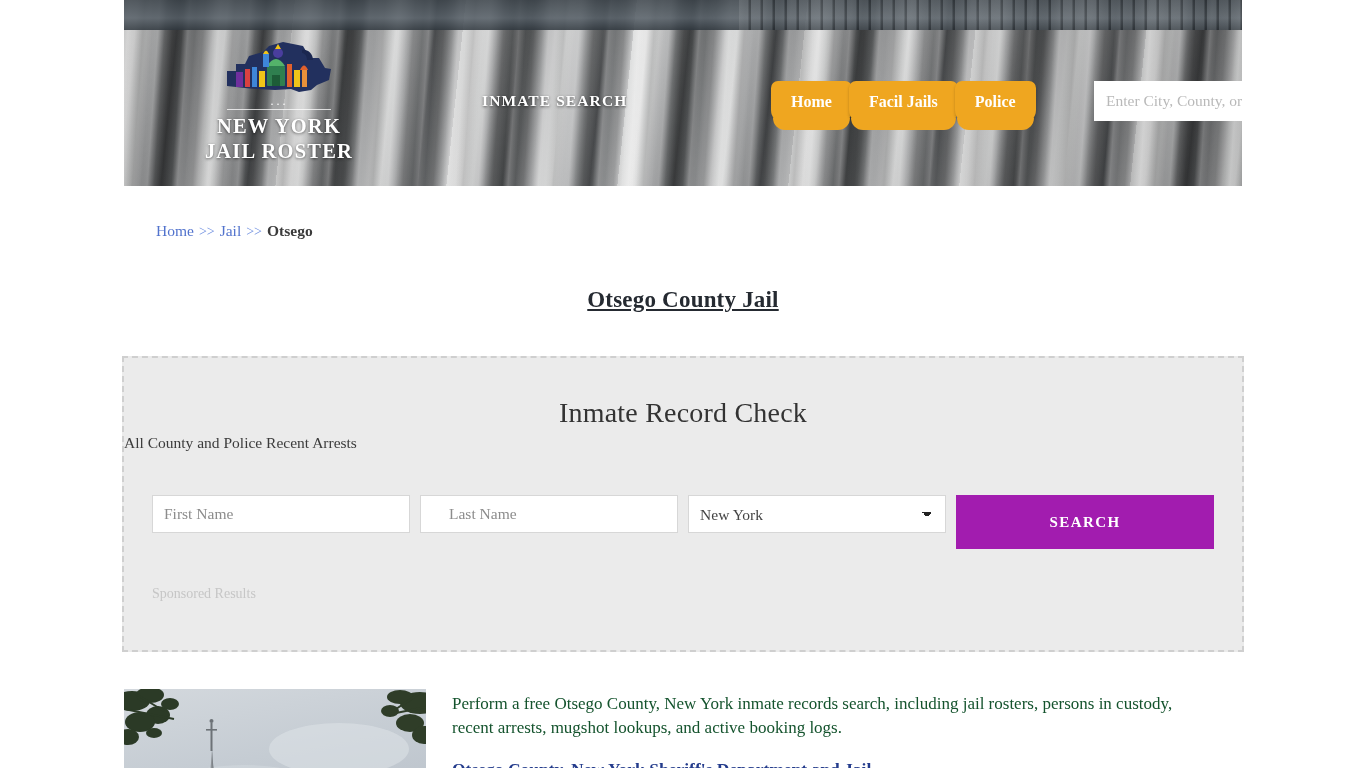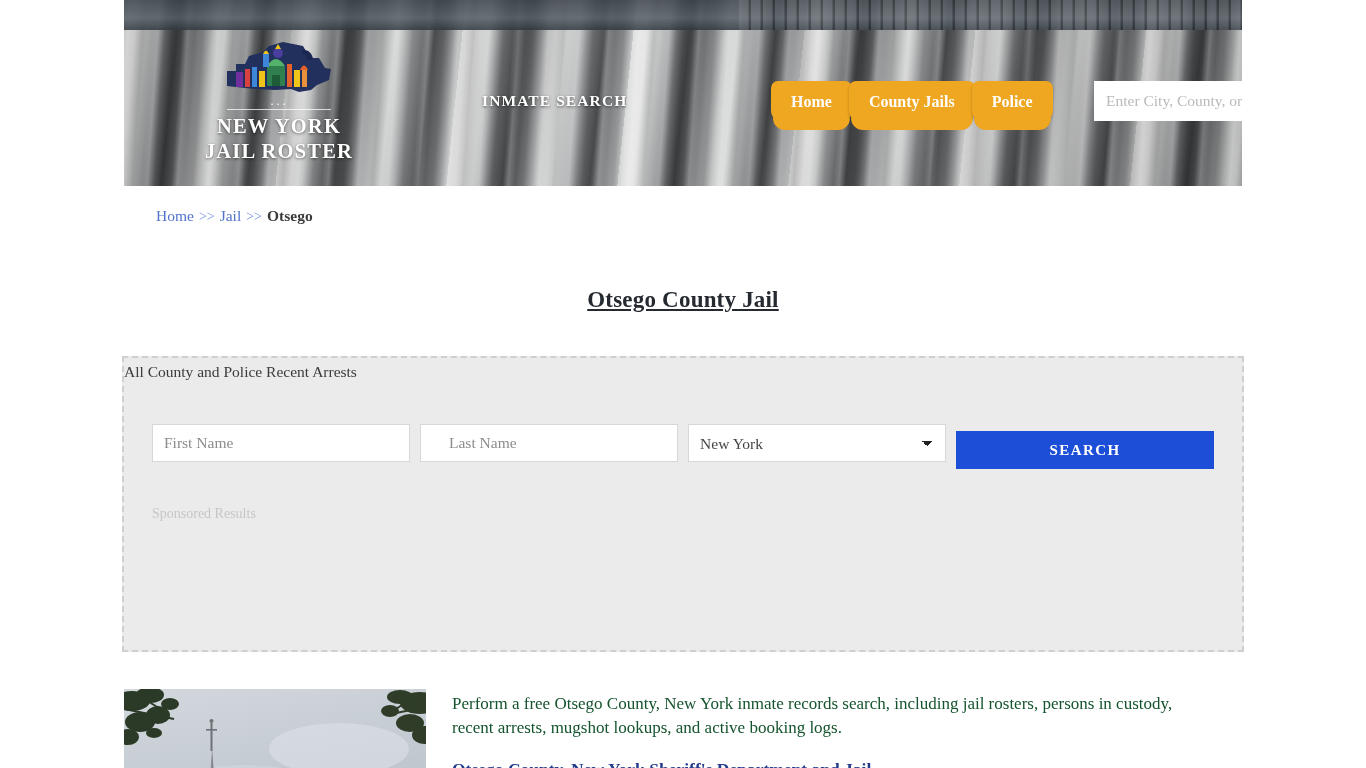--- a/index.html
+++ b/index.html
@@ -138,21 +138,21 @@
     background: #ffffff;
     padding: 0 12px;
     font-family: "Liberation Serif", serif;
     font-size: 15.5px;
     color: #333;
   }
   .header-search-input::placeholder { color: #b9b9b9; }
 
   
   .breadcrumb {
-    position: absolute; left: 156px; top: 207px;
+    position: absolute; left: 156px; top: 222px;
     font-family: "Liberation Serif", serif;
     font-size: 15.5px;
     color: #333;
   }
   .breadcrumb a { color: #5273cd; text-decoration: none; cursor: pointer; }
   .breadcrumb .sep { color: #6f8fe0; margin: 0 5px; font-size: 14px; }
   .breadcrumb .current { color: #3b3b3b; font-weight: 700; }
 
   
   .page-title {
@@ -213,30 +213,29 @@
     -webkit-appearance: none; appearance: none;
     background-image:
       linear-gradient(45deg, transparent 50%, #222 50%),
       linear-gradient(135deg, #222 50%, transparent 50%);
     background-position: calc(100% - 18px) 16px, calc(100% - 13px) 16px;
     background-size: 5px 5px, 5px 5px;
     background-repeat: no-repeat;
     cursor: pointer;
   }
   .btn-search {
-    width: 259px; height: 38px;
-    background: #1d4ed8;
+    width: 259px; height: 54px;
+    background: #a21caf;
     border: none;
     color: #ffffff;
     font-family: "Liberation Serif", serif;
     font-size: 15px;
     font-weight: 700;
     letter-spacing: 1.4px;
     cursor: pointer;
-    margin-top: 7px;
   }
   .sponsored {
     margin-top: 37px;
     padding-left: 28px;
     font-family: "Liberation Serif", serif;
     font-size: 14px;
     color: #c6c6c6;
   }
 
   
@@ -299,37 +298,38 @@
       <div class="logo-text">
         <div>NEW YORK</div>
         <div>JAIL ROSTER</div>
       </div>
     </div>
 
     <div class="inmate-search-label">INMATE SEARCH</div>
 
     <nav class="nav-tabs">
       <div class="nav-tab"><span>Home</span></div>
-      <div class="nav-tab"><span>County Jails</span></div>
+      <div class="nav-tab"><span>Facil Jails</span></div>
       <div class="nav-tab"><span>Police</span></div>
     </nav>
 
     <div class="header-search">
       <input class="header-search-input" type="text" placeholder="Enter City, County, or Facil" style="">
 
     </div>
   </div>
 
   <div class="breadcrumb">
     <a>Home</a><span class="sep">&gt;&gt;</span><a>Jail</a><span class="sep">&gt;&gt;</span><span class="current">Otsego</span>
   </div>
 
   <h1 class="page-title">Otsego County Jail</h1>
 
   <section class="widget">
+    <div class="widget-title">Inmate Record Check</div>
     <div class="widget-sub">All County and Police Recent Arrests</div>
 
     <div class="widget-form">
       <input class="fld fld-first" type="text" placeholder="First Name" style="">
       <input class="fld fld-last" type="text" placeholder="Last Name" style="">
       <select class="fld fld-state">
         <option>New York</option>
       </select>
       <button class="btn-search">SEARCH</button>
     </div>

